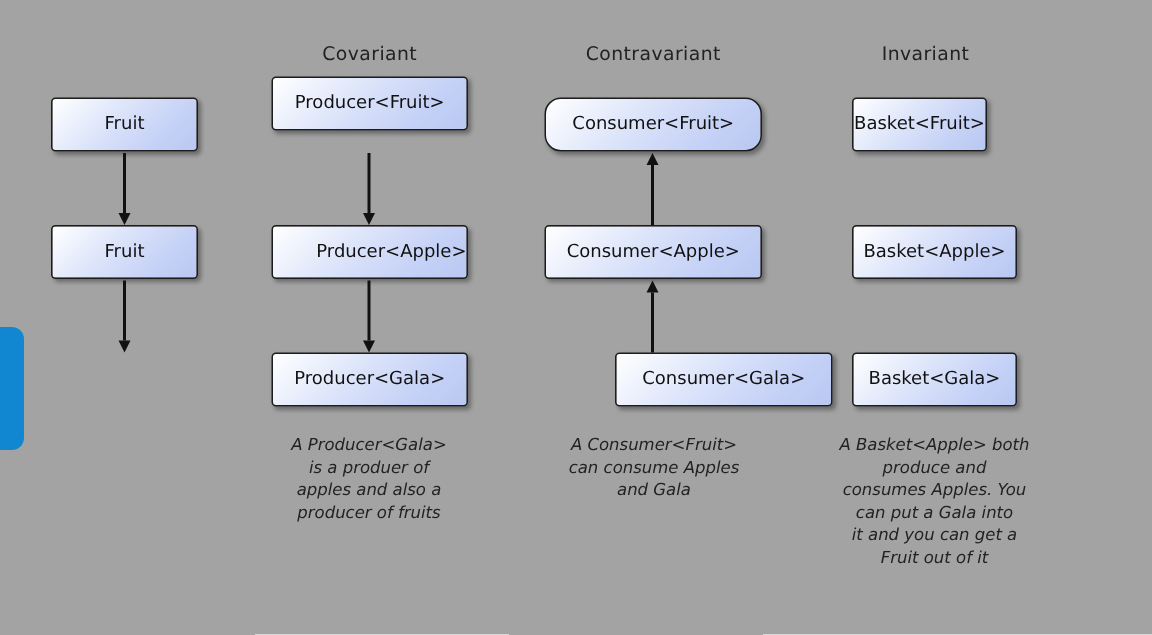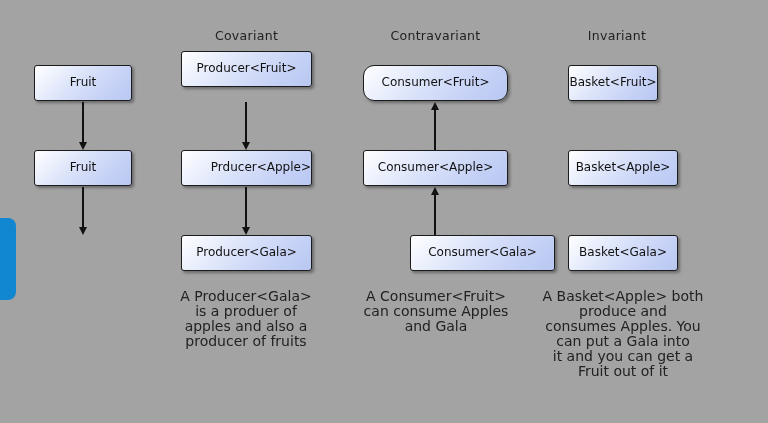--- a/index.html
+++ b/index.html
@@ -29,21 +29,21 @@
     border-left:4.5px solid transparent;border-right:4.5px solid transparent;
     border-top:8px solid #111;
   }
   .arrow.up::after{
     content:'';position:absolute;top:-8px;left:-3.5px;
     border-left:4.5px solid transparent;border-right:4.5px solid transparent;
     border-bottom:8px solid #111;
   }
   .caption{
     position:absolute;top:289px;text-align:center;
-    font-size:14px;line-height:15px;color:#222;white-space:pre-line;
+    font-size:11px;line-height:15px;color:#222;white-space:pre-line;font-style:italic;
   }
 </style>
 </head>
 <body>
 
 <div class="canvas">
 
   <div class="accent-tab" style="background: rgb(18, 135, 209);"></div>
 
   <div class="col-header" style="left:181px;width:131px;">Covariant</div>

